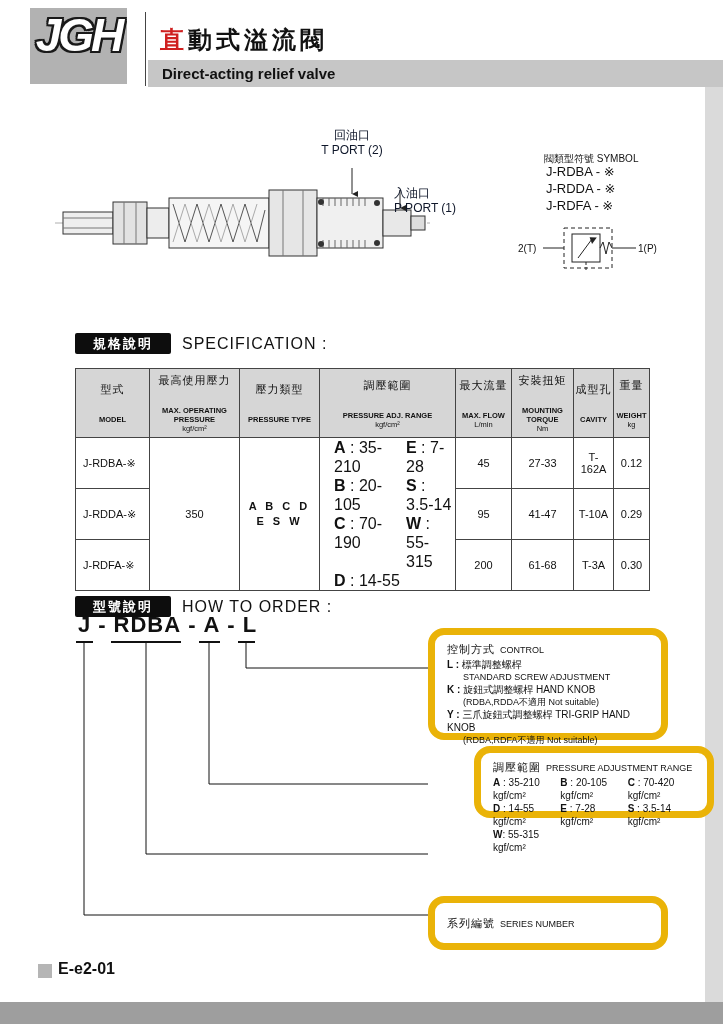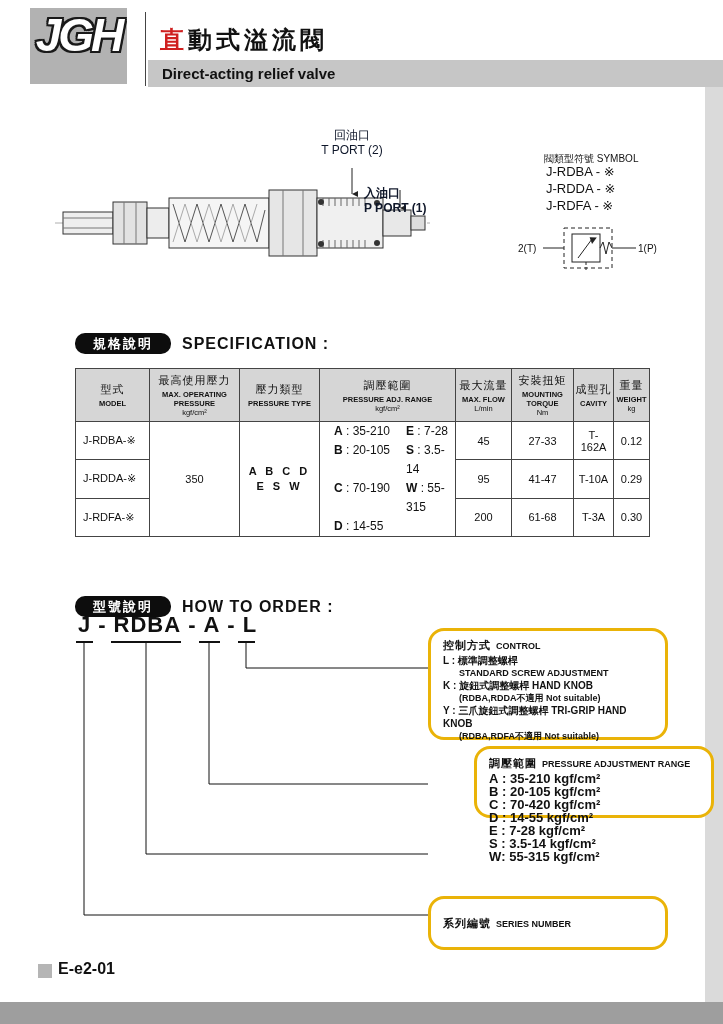--- a/index.html
+++ b/index.html
@@ -21,69 +21,69 @@
   .title-bar { position:absolute; left:148px; top:60px; width:664px; height:27px;
     background:#c6c6c6; line-height:27px; padding-left:14px; box-sizing:border-box;
     font-size:15px; font-weight:bold; }
   .right-strip { position:absolute; left:705px; top:87px; width:18px; height:915px; background:#dadada; }
   .bottom-bar { position:absolute; left:0; top:1002px; width:723px; height:22px; background:#9e9e9e; }
 
   
   .valve-svg { position:absolute; left:55px; top:168px; }
   .port-label { position:absolute; font-size:12px; line-height:15px; color:#0f172a; }
   .t-port-label { left:312px; top:128px; width:80px; text-align:center; }
-  .p-port-label { left:364px; top:186px;font-weight:bold; }
+  .p-port-label { left:394px; top:186px; }
 
   
   .symbol-title { position:absolute; left:544px; top:145px; font-size:10px;margin-top:7px; }
   .symbol-models { position:absolute; left:546px; top:163px; font-size:13px; }
   .symbol-models div { line-height:17px; }
   .symbol-svg { position:absolute; left:516px; top:220px; }
 
   
   .pill { position:absolute; width:96px; height:21px; background:#0d0d0d; color:#fff;
-    border-radius:10px; text-align:center; line-height:21px; font-size:13px;
+    border-radius:2px; text-align:center; line-height:21px; font-size:13px;
     font-weight:bold; letter-spacing:2px; }
   .pill-spec { left:75px; top:333px; }
   .pill-order { left:75px; top:596px; }
-  .section-heading { position:absolute; font-size:16px; font-weight:bold; letter-spacing:1px; }
+  .section-heading { position:absolute; font-size:16px; font-weight:normal; letter-spacing:1px; }
   .heading-spec { left:182px; top:335px; }
   .heading-order { left:182px; top:598px; }
 
   
   .spec-table { position:absolute; left:75px; top:368px; border-collapse:collapse;
     table-layout:fixed; width:574px; }
   .spec-table th, .spec-table td { border:1px solid #444; }
   .spec-table th { background:#d6d6d6; padding:4px 1px; vertical-align:middle; }
   .spec-table th .zh { display:block; font-size:11px; font-weight:normal; letter-spacing:1px; }
-  .spec-table th .en { display:block; font-size:7.5px; font-weight:bold; margin-top:2px; }
+  .spec-table th .en { display:block; font-size:7.5px; font-weight:bold; margin-top:18px; }
   .spec-table th .unit { display:block; font-size:7.5px; font-weight:normal; }
   .spec-table td { font-size:11px; text-align:center; height:26px; padding:0 2px; }
   .spec-table td.model-cell { text-align:left; padding-left:7px; }
   .ptype-line { display:block; font-weight:bold; letter-spacing:3px; line-height:15px; }
   .adj-cell { vertical-align:middle; }
   .adj-grid { display:grid; grid-template-columns:72px auto; padding-left:12px;
-    text-align:left; font-size:12px; line-height:19px; }
+    text-align:left; font-size:16px; line-height:19px; }
 
   
   .order-code { position:absolute; left:78px; top:612px; font-size:22px; font-weight:bold; letter-spacing:1px; }
   .order-code .sep { margin:0 7px; }
   .connector-svg { position:absolute; left:0; top:0; width:723px; height:1024px; pointer-events:none; }
-  .order-box { position:absolute; left:428px; width:240px; border:3px solid #eab308;
-    border-radius:16px; background:#fff; box-sizing:border-box; padding:7px 12px; font-size:10px;font-weight:bold; }
+  .order-box { position:absolute; left:428px; width:240px; border:7px solid #eab308;
+    border-radius:16px; background:#fff; box-sizing:border-box; padding:7px 12px; font-size:10px; }
   .box-control { top:628px; height:112px; }
   .box-range { top:746px; height:72px;margin-left:46px; }
   .box-size { top:828px; height:52px; }
   .box-series { top:896px; height:54px; display:flex; align-items:center; }
   .box-title { line-height:14px; margin-bottom:1px; }
   .box-title .zh { font-size:11px; letter-spacing:1px; }
   .box-title .en { font-size:9px; margin-left:5px; }
   .ctl-line { line-height:13px; font-size:10px; }
   .ctl-note { line-height:12px; font-size:9px; padding-left:16px; }
-  .pair-grid { display:grid; grid-template-columns:1fr; line-height:13px; font-size:13px; }
+  .pair-grid { display:grid; grid-template-columns:1fr 1fr 1fr; line-height:13px; font-size:10px; }
 
   
   .footer-square { position:absolute; left:38px; top:964px; width:14px; height:14px; background:#b5b5b5; }
   .footer-code { position:absolute; left:58px; top:960px; font-size:16px; font-weight:bold; }
 </style>
 </head>
 <body>
 
 <div class="page">
 

